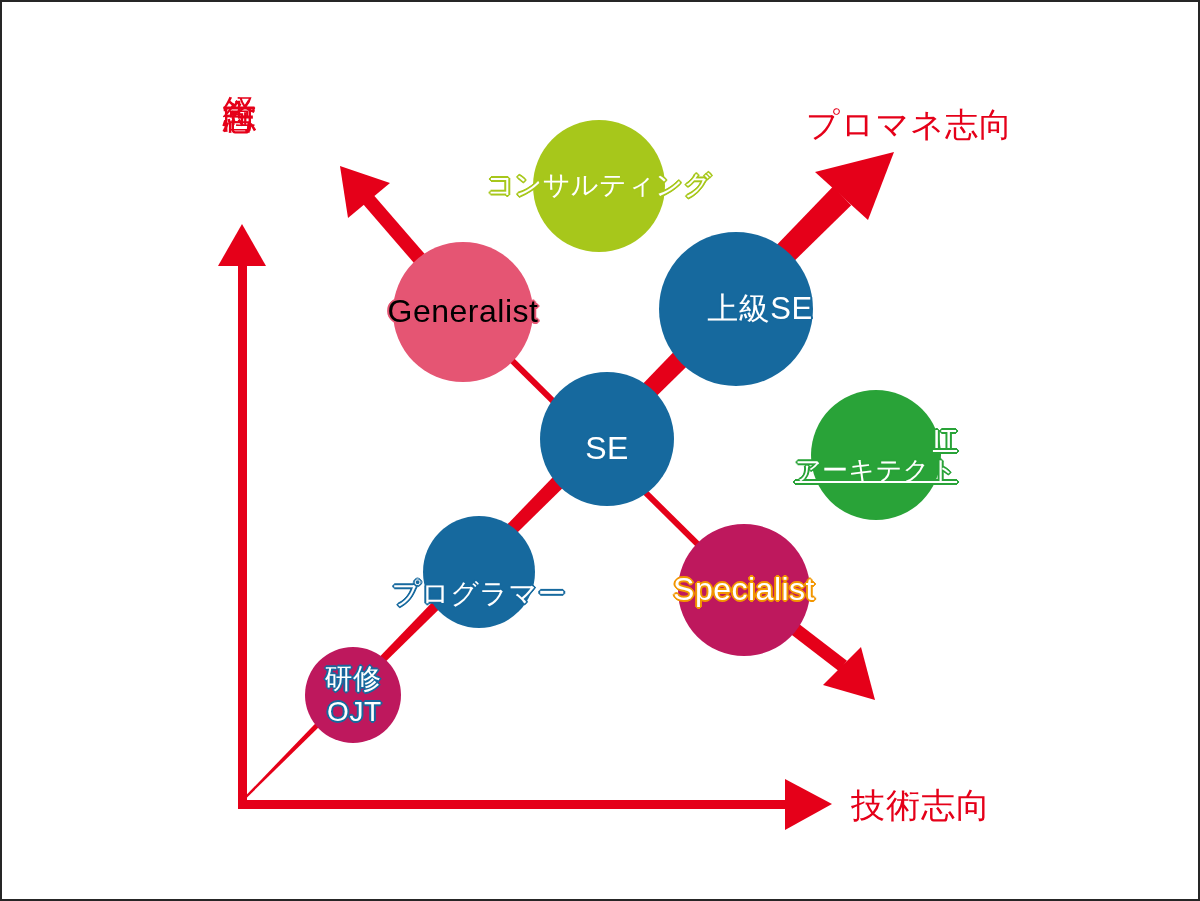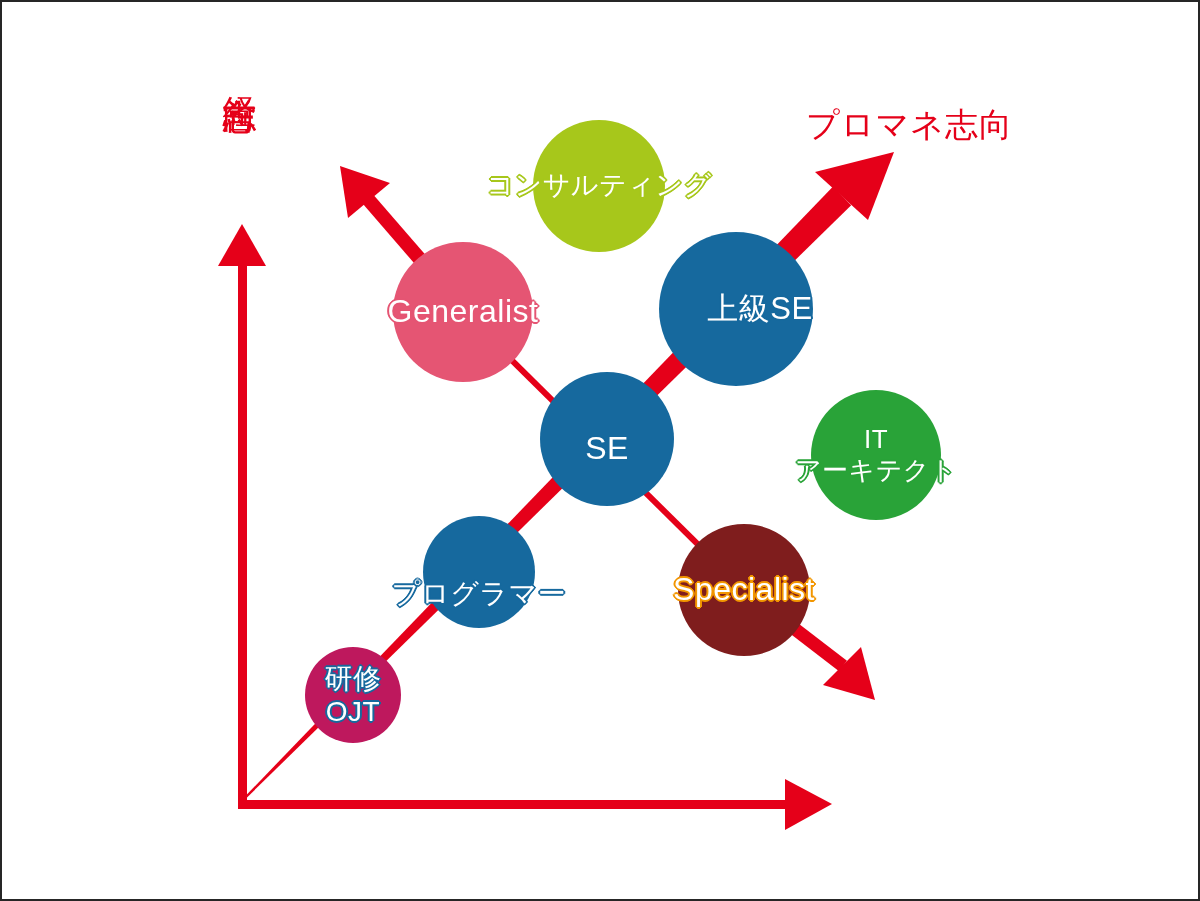--- a/index.html
+++ b/index.html
@@ -23,21 +23,21 @@
   .bubble {
     position: absolute;
     border-radius: 50%;
     display: flex;
     align-items: center;
     justify-content: center;
     color: #ffffff;
   }
   .bubble-label {
     white-space: pre;
-    text-align: center;
+    text-align: right;
     line-height: 1.18;
     letter-spacing: 0.5px;
   }
   .axis-label {
     position: absolute;
     color: var(--red);
     letter-spacing: 1px;
   }
   .axis-label.vertical {
     writing-mode: vertical-rl;
@@ -68,42 +68,43 @@
 
     <line class="red-stroke" x1="742" y1="588" x2="841" y2="664" stroke-width="13"></line>
     <polygon class="red-fill" points="873,698 859,645 821,683"></polygon>
   </svg>
 
   <div id="nodes">
       <div class="bubble" style="left: 531px; top: 118px; width: 132px; height: 132px; background: rgb(167, 199, 27);">
         <span class="bubble-label" style="font-size: 27px; color: rgb(255, 255, 255); text-shadow: rgb(167, 199, 27) -2px 0px 0px, rgb(167, 199, 27) 2px 0px 0px, rgb(167, 199, 27) 0px -2px 0px, rgb(167, 199, 27) 0px 2px 0px, rgb(167, 199, 27) -1px -1px 0px, rgb(167, 199, 27) 1px -1px 0px, rgb(167, 199, 27) -1px 1px 0px, rgb(167, 199, 27) 1px 1px 0px;">コンサルティング</span>
       </div>
       <div class="bubble" style="left: 391px; top: 240px; width: 140px; height: 140px; background: rgb(229, 85, 115);">
-        <span class="bubble-label" style="font-size: 32px; color: #ffffff; text-shadow: rgb(229, 85, 115) -2px 0px 0px, rgb(229, 85, 115) 2px 0px 0px, rgb(229, 85, 115) 0px -2px 0px, rgb(229, 85, 115) 0px 2px 0px, rgb(229, 85, 115) -1px -1px 0px, rgb(229, 85, 115) 1px -1px 0px, rgb(229, 85, 115) -1px 1px 0px, rgb(229, 85, 115) 1px 1px 0px;">Generalist</span>
+        <span class="bubble-label" style="font-size: 32px; color: #000000; text-shadow: rgb(229, 85, 115) -2px 0px 0px, rgb(229, 85, 115) 2px 0px 0px, rgb(229, 85, 115) 0px -2px 0px, rgb(229, 85, 115) 0px 2px 0px, rgb(229, 85, 115) -1px -1px 0px, rgb(229, 85, 115) 1px -1px 0px, rgb(229, 85, 115) -1px 1px 0px, rgb(229, 85, 115) 1px 1px 0px;">Generalist</span>
       </div>
       <div class="bubble" style="left: 657px; top: 230px; width: 154px; height: 154px; background: rgb(22, 105, 158);">
         <span class="bubble-label" style="font-size: 31px; color: rgb(255, 255, 255); text-shadow: rgb(22, 105, 158) -2px 0px 0px, rgb(22, 105, 158) 2px 0px 0px, rgb(22, 105, 158) 0px -2px 0px, rgb(22, 105, 158) 0px 2px 0px, rgb(22, 105, 158) -1px -1px 0px, rgb(22, 105, 158) 1px -1px 0px, rgb(22, 105, 158) -1px 1px 0px, rgb(22, 105, 158) 1px 1px 0px; margin-left: 48px;">上級SE</span>
       </div>
       <div class="bubble" style="left: 538px; top: 370px; width: 134px; height: 134px; background: rgb(22, 105, 158);">
         <span class="bubble-label" style="font-size: 32px; color: rgb(255, 255, 255); text-shadow: rgb(22, 105, 158) -2px 0px 0px, rgb(22, 105, 158) 2px 0px 0px, rgb(22, 105, 158) 0px -2px 0px, rgb(22, 105, 158) 0px 2px 0px, rgb(22, 105, 158) -1px -1px 0px, rgb(22, 105, 158) 1px -1px 0px, rgb(22, 105, 158) -1px 1px 0px, rgb(22, 105, 158) 1px 1px 0px; margin-top: 20px;">SE</span>
       </div>
-      <div class="bubble" style="left: 809px; top: 388px; width: 130px; height: 130px; background: rgb(41, 163, 56);">
+      <div class="bubble" style="left: 809px; top: 388px; width: 130px; height: 130px; background: rgb(41, 163, 56); text-decoration: underline;">
         <span class="bubble-label" style="font-size: 26px; color: rgb(255, 255, 255); text-shadow: rgb(41, 163, 56) -2px 0px 0px, rgb(41, 163, 56) 2px 0px 0px, rgb(41, 163, 56) 0px -2px 0px, rgb(41, 163, 56) 0px 2px 0px, rgb(41, 163, 56) -1px -1px 0px, rgb(41, 163, 56) 1px -1px 0px, rgb(41, 163, 56) -1px 1px 0px, rgb(41, 163, 56) 1px 1px 0px;">IT
 アーキテクト</span>
       </div>
       <div class="bubble" style="left: 421px; top: 514px; width: 112px; height: 112px; background: rgb(22, 105, 158);">
         <span class="bubble-label" style="font-size: 28px; color: rgb(255, 255, 255); text-shadow: rgb(22, 105, 158) -2px 0px 0px, rgb(22, 105, 158) 2px 0px 0px, rgb(22, 105, 158) 0px -2px 0px, rgb(22, 105, 158) 0px 2px 0px, rgb(22, 105, 158) -1px -1px 0px, rgb(22, 105, 158) 1px -1px 0px, rgb(22, 105, 158) -1px 1px 0px, rgb(22, 105, 158) 1px 1px 0px; margin-top: 44px;">プログラマー</span>
       </div>
-      <div class="bubble" style="left: 676px; top: 522px; width: 132px; height: 132px; background: #7f1d1d;">
+      <div class="bubble" style="left: 676px; top: 522px; width: 132px; height: 132px; background: #be185d;">
         <span class="bubble-label" style="font-size: 32px; color: rgb(255, 255, 255); text-shadow: rgb(242, 150, 0) -2px 0px 0px, rgb(242, 150, 0) 2px 0px 0px, rgb(242, 150, 0) 0px -2px 0px, rgb(242, 150, 0) 0px 2px 0px, rgb(242, 150, 0) -1px -1px 0px, rgb(242, 150, 0) 1px -1px 0px, rgb(242, 150, 0) -1px 1px 0px, rgb(242, 150, 0) 1px 1px 0px;">Specialist</span>
       </div>
       <div class="bubble" style="left: 303px; top: 645px; width: 96px; height: 96px; background: #be185d;">
         <span class="bubble-label" style="font-size: 28px; color: rgb(255, 255, 255); text-shadow: rgb(22, 105, 158) -2px 0px 0px, rgb(22, 105, 158) 2px 0px 0px, rgb(22, 105, 158) 0px -2px 0px, rgb(22, 105, 158) 0px 2px 0px, rgb(22, 105, 158) -1px -1px 0px, rgb(22, 105, 158) 1px -1px 0px, rgb(22, 105, 158) -1px 1px 0px, rgb(22, 105, 158) 1px 1px 0px;">研修
 OJT</span>
       </div>
     </div>
 
   <div class="axis-label vertical" style="left:221px; top:68px; font-size:34px;">経営志向</div>
 
   <div class="axis-label" style="left:804px; top:101px; font-size:33px;">プロマネ志向</div>
 
+  <div class="axis-label" style="left:849px; top:781px; font-size:34px;">技術志向</div>
 
 </div>
 
 </body></html>

